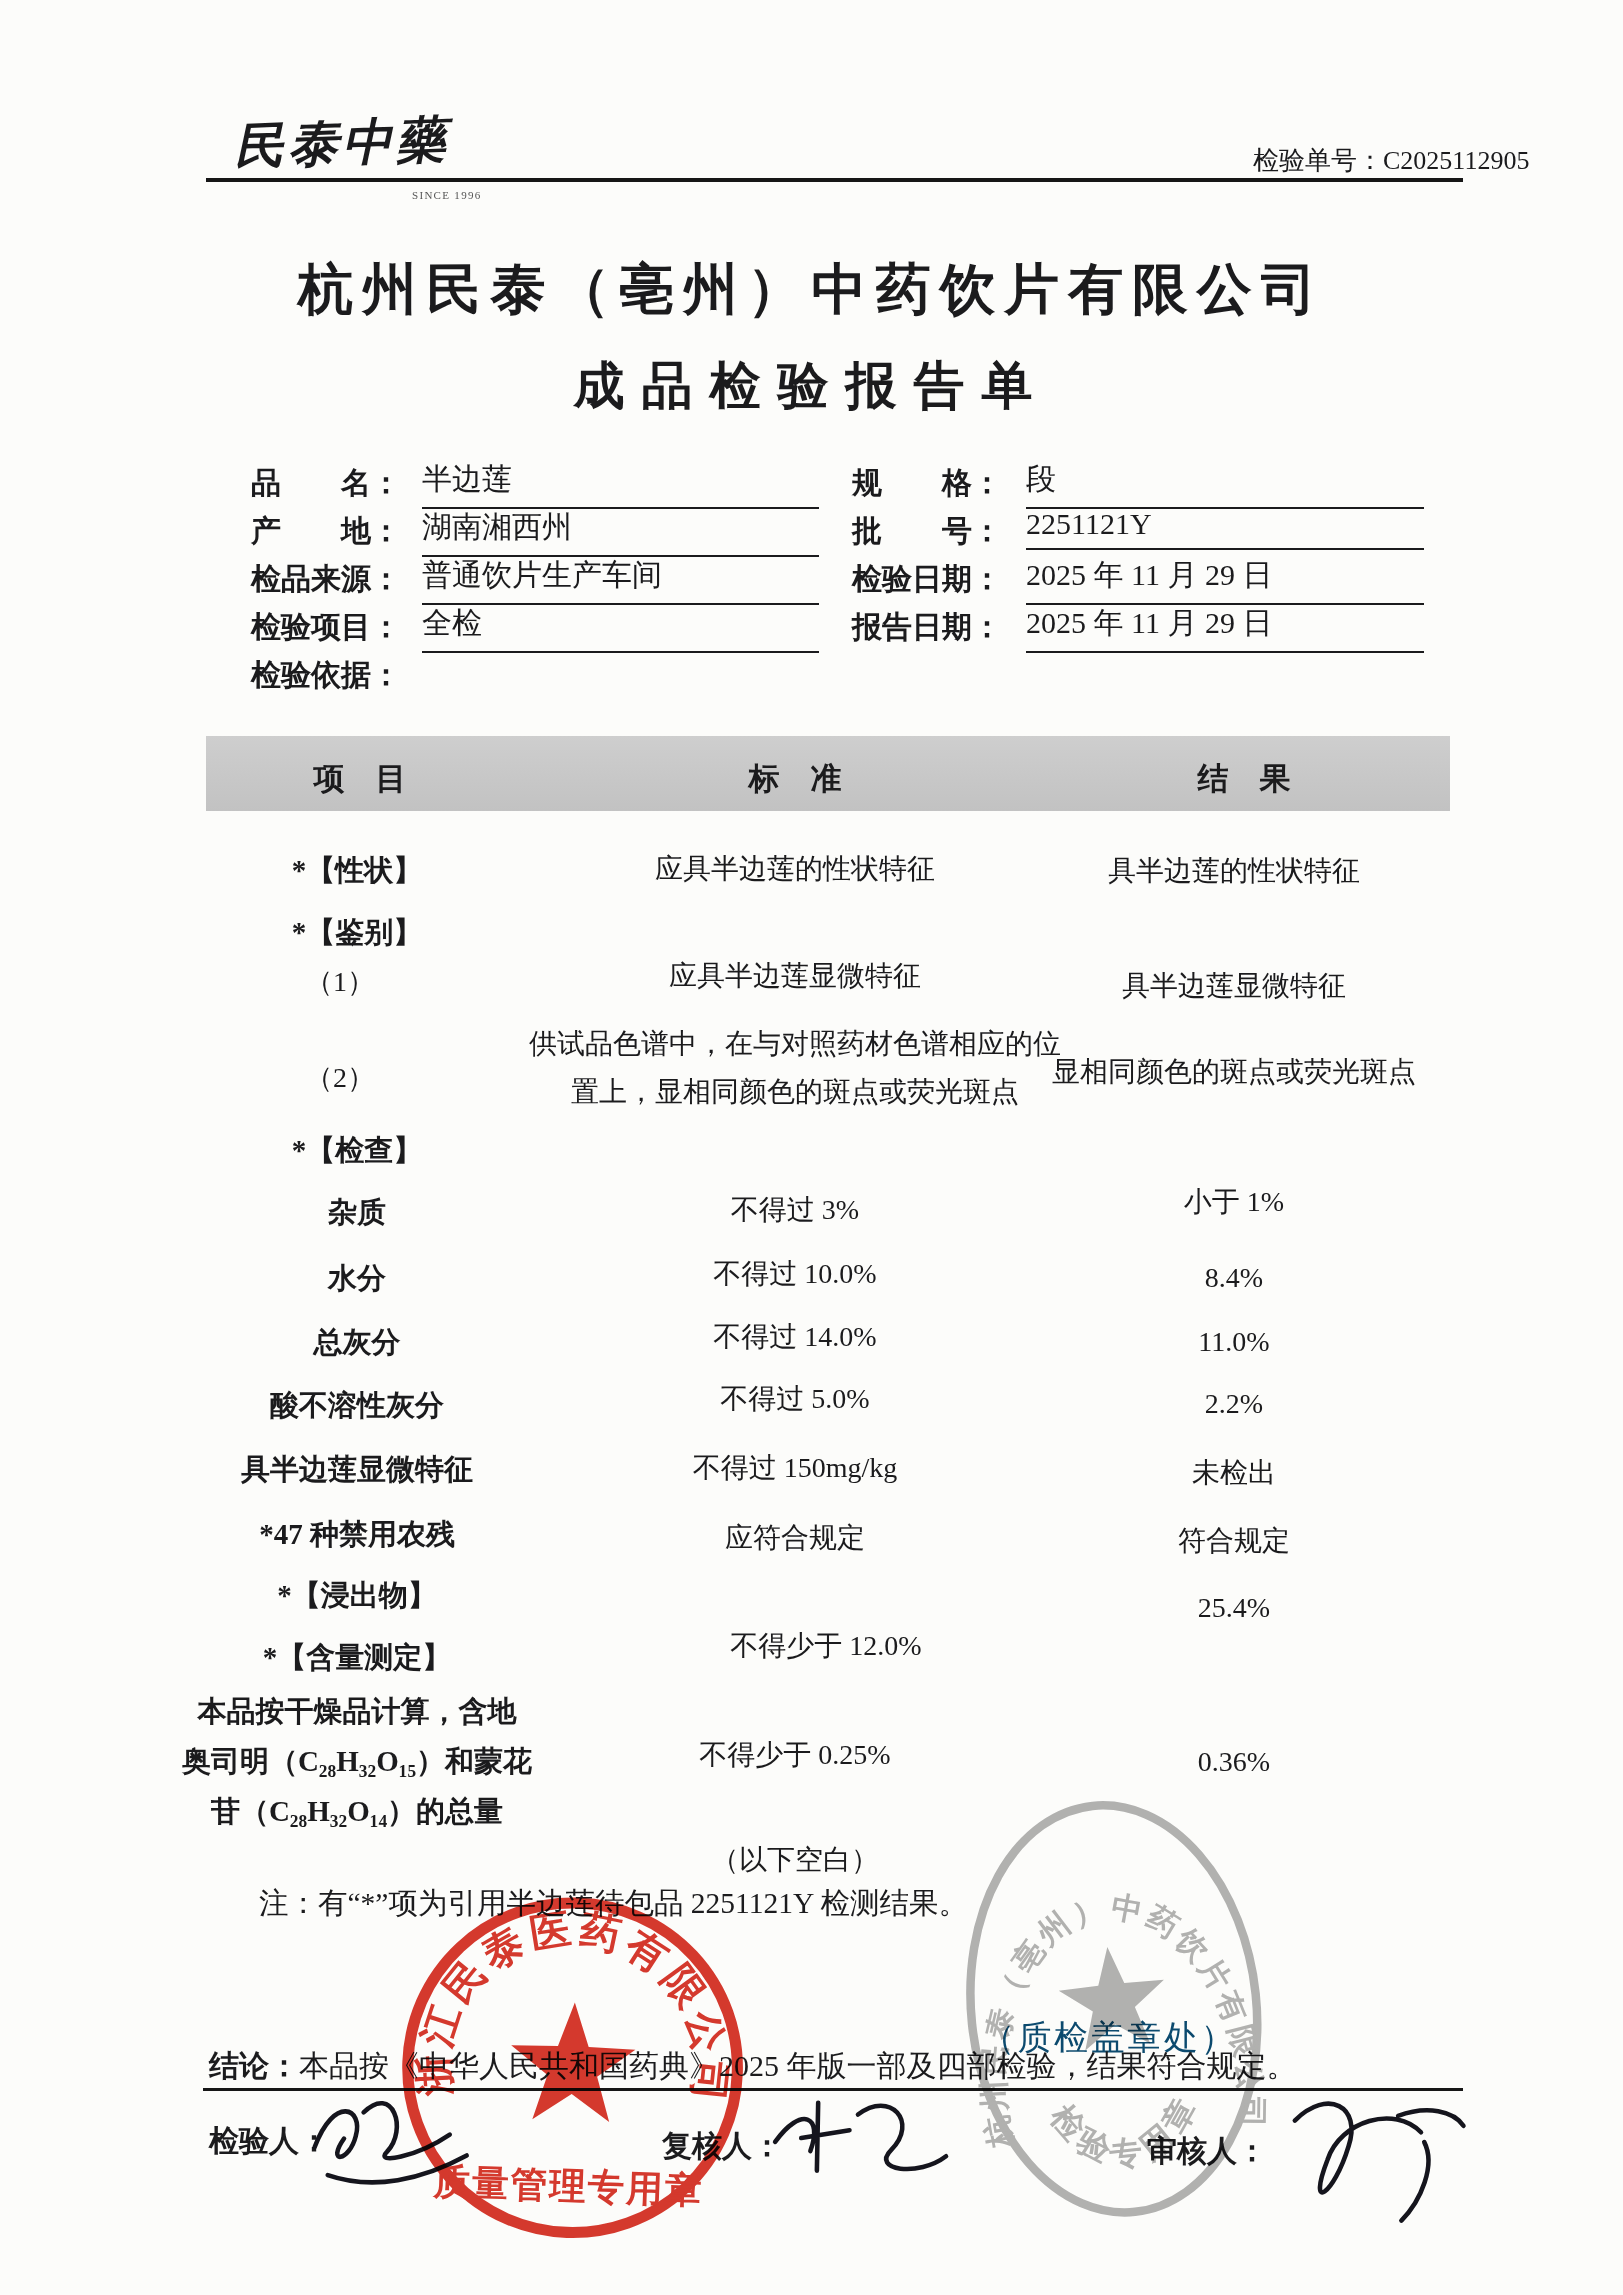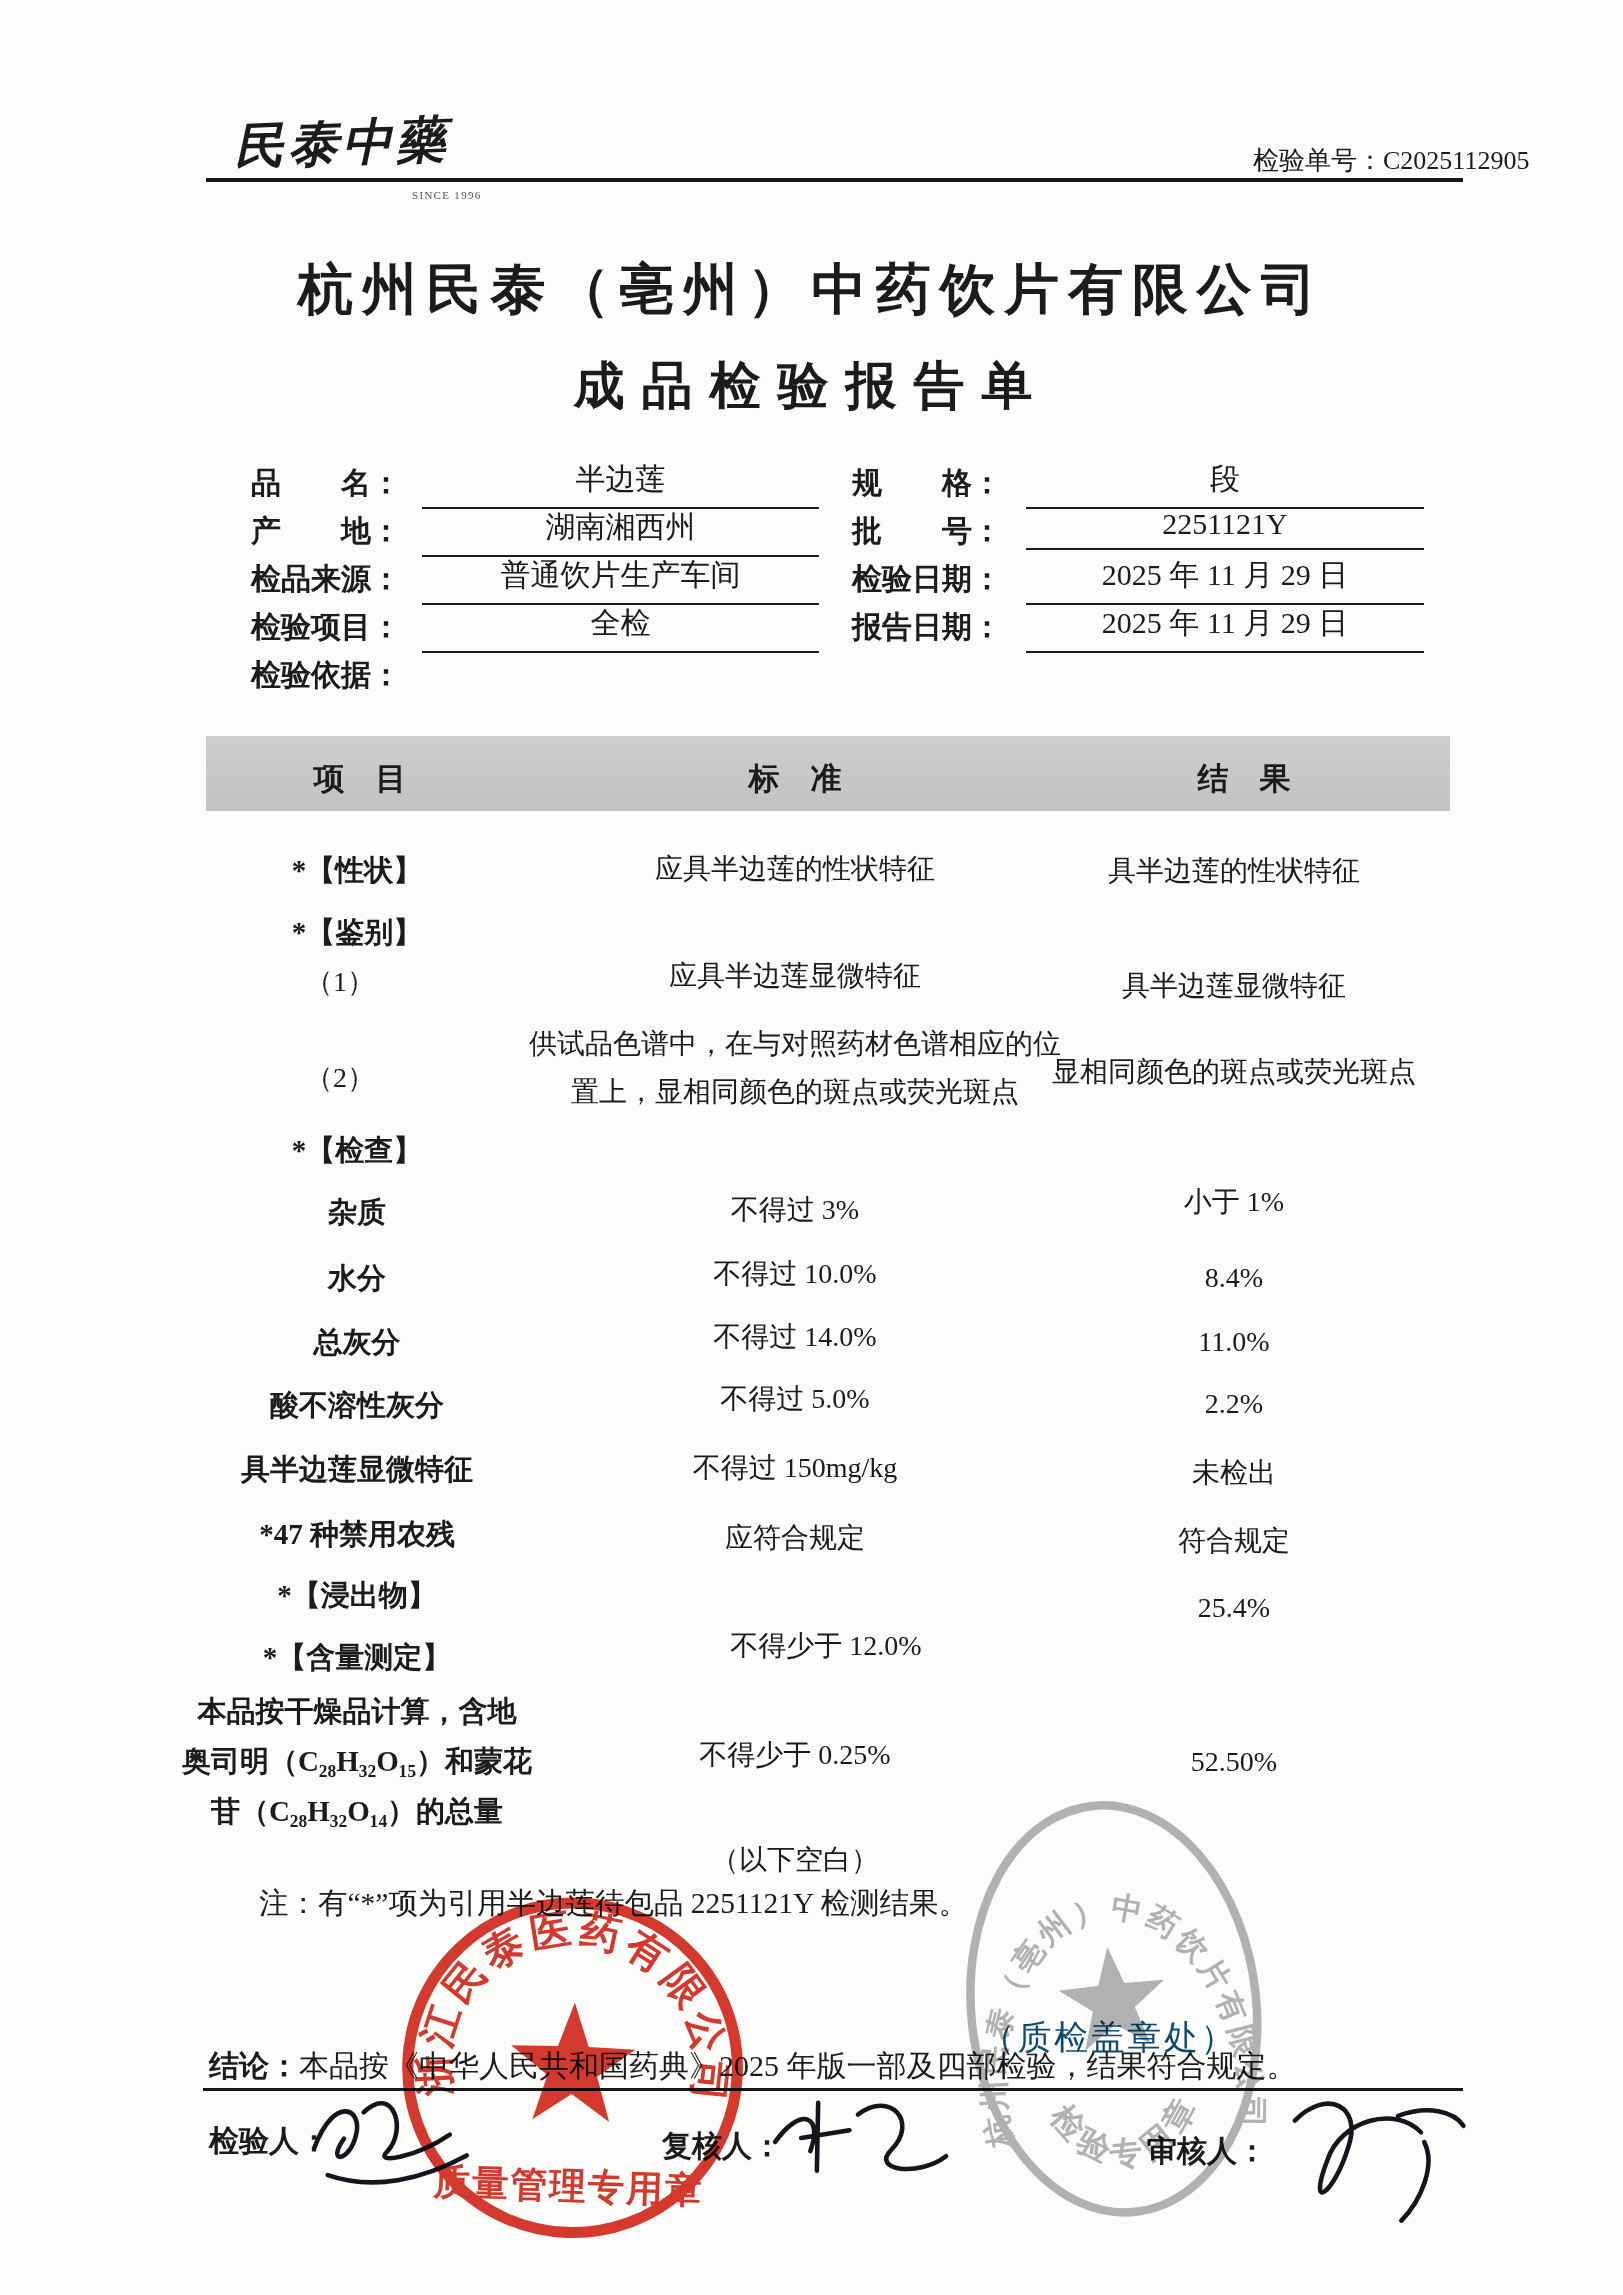--- a/index.html
+++ b/index.html
@@ -21,21 +21,21 @@
   .logo-sub{font-size:11px;color:#555;letter-spacing:1.3px;}
   .report-no{font-size:26px;}
   .hr-line{background:#161616;height:3.9px;}
 
   
   .company-title{left:0;width:1623px;text-align:center;font-size:55px;font-weight:600;letter-spacing:9.2px;}
   .report-title{left:0;width:1623px;text-align:center;font-size:51px;font-weight:600;letter-spacing:17px;}
 
   
   .flabel{font-size:30px;font-weight:700;white-space:nowrap;}
-  .fvalue{font-size:30px;text-align:center;border-bottom:2.6px solid #1b1b1d;padding-bottom:6.5px;white-space:nowrap;}
+  .fvalue{font-size:30px;border-bottom:2.6px solid #1b1b1d;padding-bottom:6.5px;white-space:nowrap;}
 
   
   .thead-bar{background:linear-gradient(180deg,#cecece,#c2c2c2);}
   .th{font-size:31px;font-weight:700;white-space:nowrap;}
   .ti{font-size:29px;font-weight:700;white-space:nowrap;}
   .ts{font-size:28px;white-space:nowrap;}
   .ts-wrap{font-size:28px;line-height:48px;text-align:center;white-space:normal;}
 
   .note{font-size:29.5px;}
   .conclusion{font-size:30px;white-space:nowrap;}
@@ -136,21 +136,21 @@
   <div class="abs cx ti" style="left:357px;top:1576px;">*【浸出物】</div>
   <div class="abs cx ts" style="left:826px;top:1583px;margin-top:44px;">不得少于 12.0%</div>
   <div class="abs cx ts" style="left:1234px;top:1592px;">25.4%</div>
 
   <div class="abs cx ti" style="left:357px;top:1638px;">*【含量测定】</div>
 
   <div class="abs cx ti" style="left:357px;top:1692px;">本品按干燥品计算，含地</div>
   <div class="abs cx ti" style="left:357px;top:1742px;">奥司明（C₂₈H₃₂O₁₅）和蒙花</div>
   <div class="abs cx ti" style="left:357px;top:1792px;">苷（C₂₈H₃₂O₁₄）的总量</div>
   <div class="abs cx ts" style="left:795px;top:1736px;">不得少于 0.25%</div>
-  <div class="abs cx ts" style="left:1234px;top:1746px;">52.50%</div>
+  <div class="abs cx ts" style="left:1234px;top:1746px;">0.36%</div>
 
   <div class="abs cx ts" style="left:795px;top:1841px;">（以下空白）</div>
 
   <div class="abs note nowrap" style="left:259px;top:1884px;">注：有“*”项为引用半边莲待包品 2251121Y 检测结果。</div>
 
   <div class="abs cx stamp-placeholder nowrap" style="left:1109px;top:2015px;">（质检盖章处）</div>
 
   <div class="abs conclusion" style="left:209px;top:2046px;">
     <b>结论：</b><span>本品按《中华人民共和国药典》2025 年版一部及四部检验，结果符合规定。</span>
   </div>

